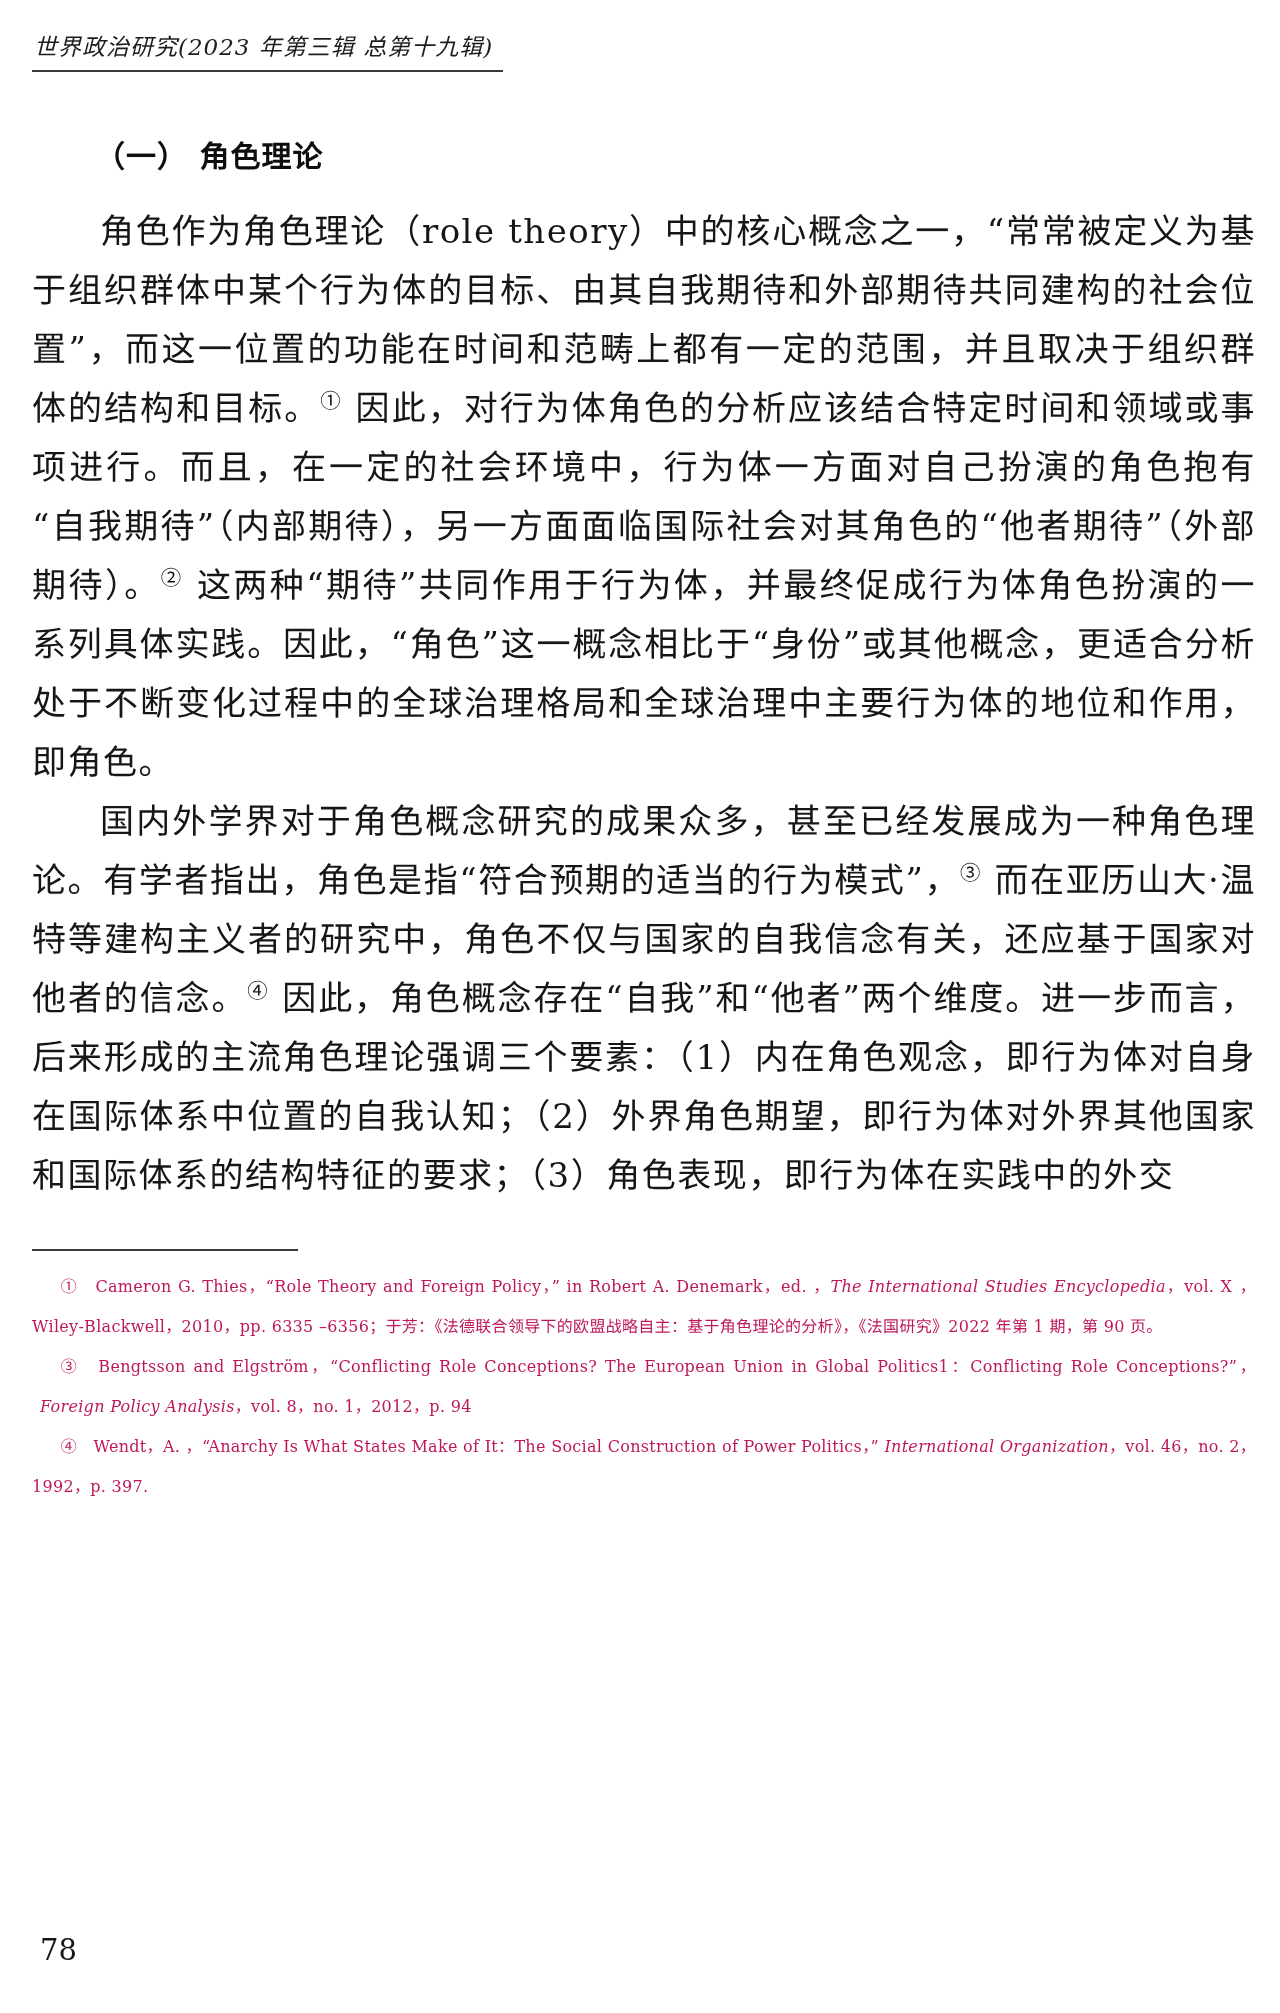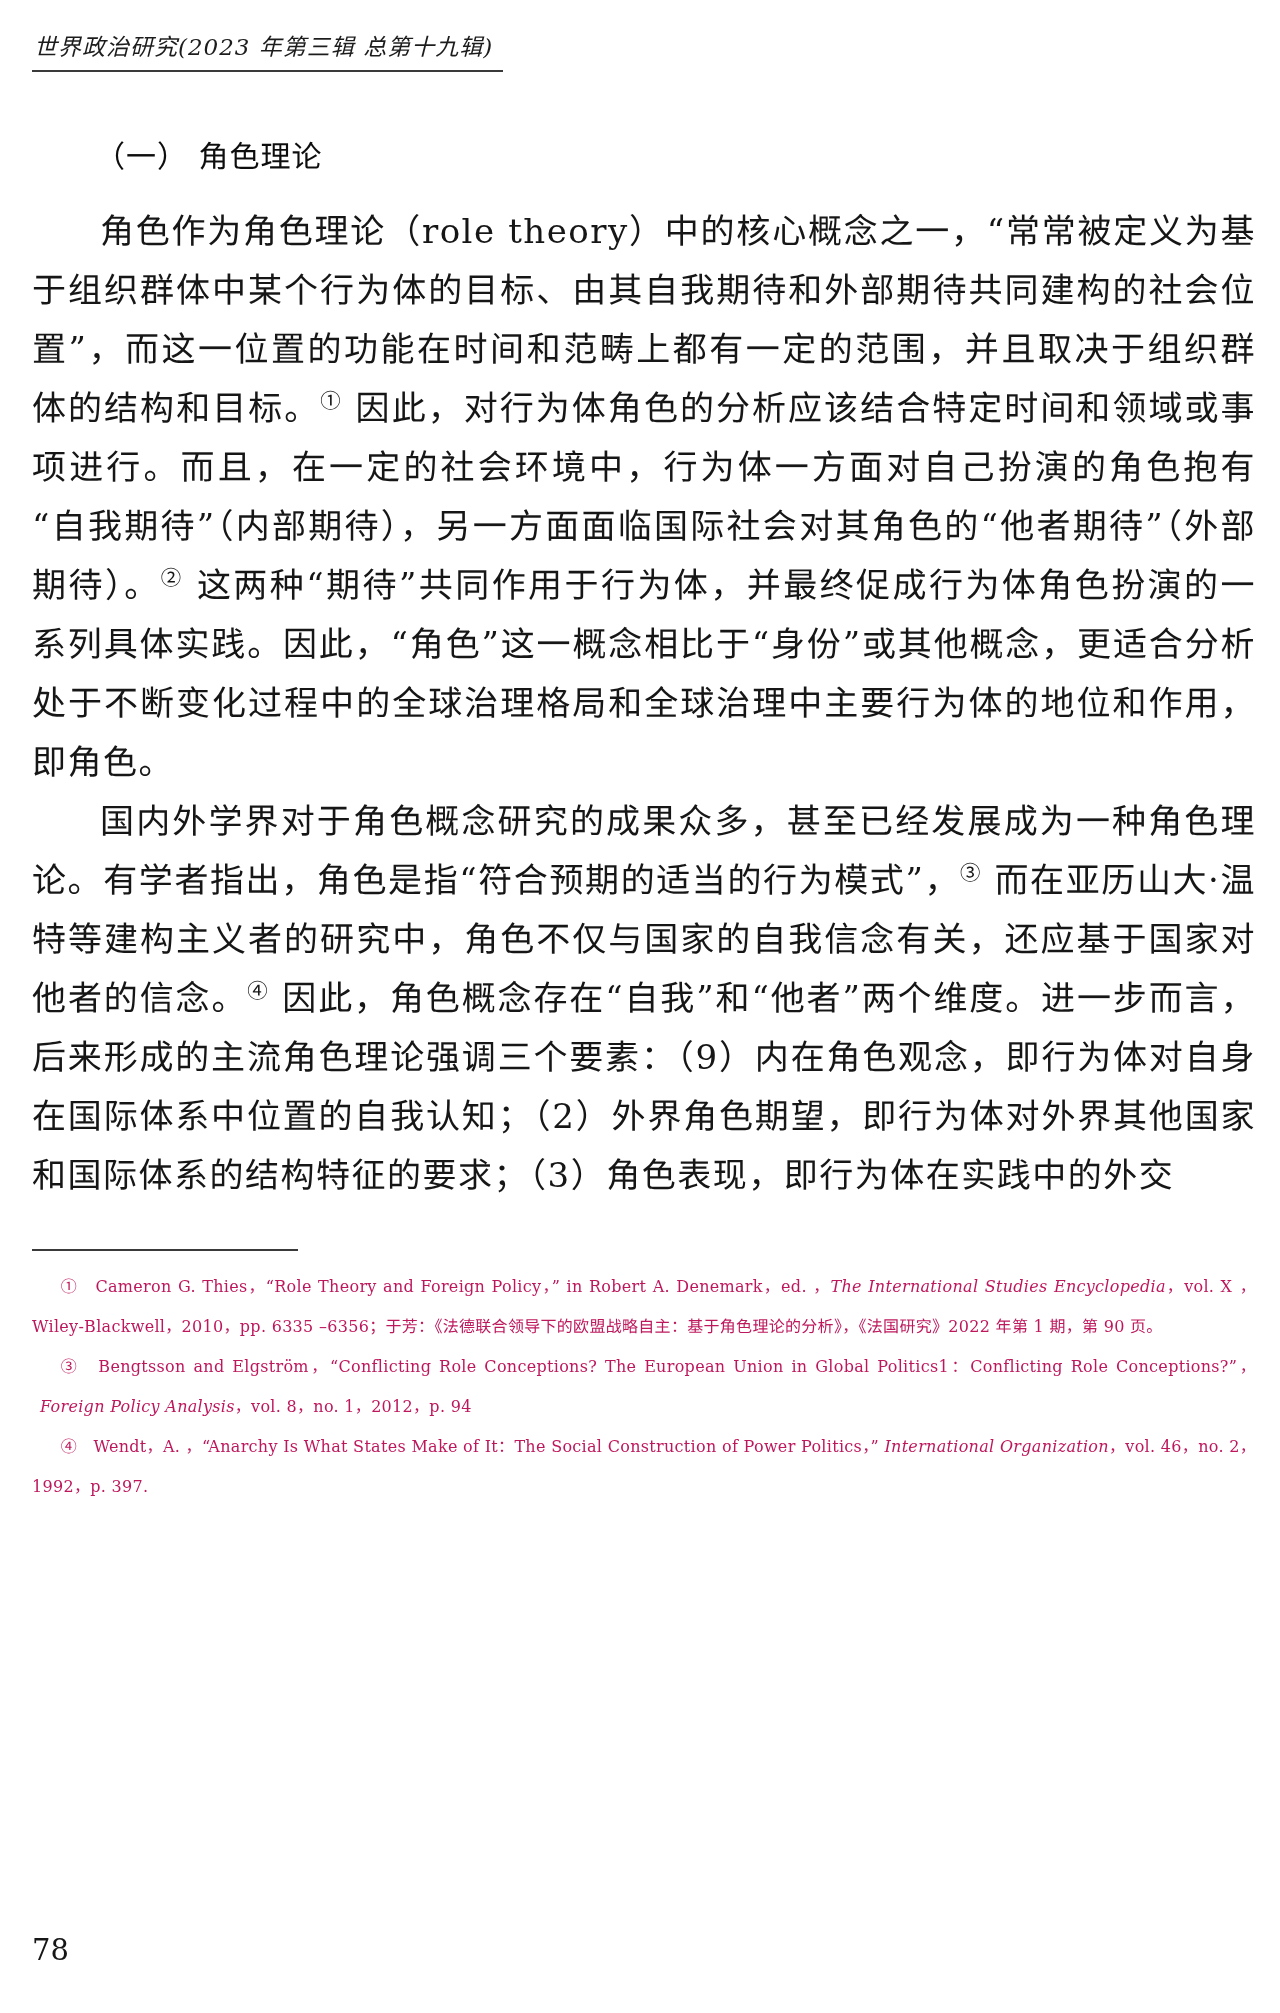--- a/index.html
+++ b/index.html
@@ -51,21 +51,21 @@
     margin: 48px 0 0 0;
     text-align: center;
     font-size: 37px;
     font-weight: bold;
     letter-spacing: 2px;
     color: #0d0d0d;
   }
   h3.subsection-heading {
     margin: 60px 0 0 0;
     font-size: 30px;
-    font-weight: normal;
+    font-weight: bold;
     text-indent: 2.1em;
     letter-spacing: 1px;
     color: #0d0d0d;
   }
   .first-body { margin-top: 26px; }
   
   .footnote-rule {
     width: 266px;
     border-top: 2px solid #3a3a3a;
     margin-top: 44px;
@@ -75,21 +75,21 @@
     margin: 0;
     font-size: 16px;
     line-height: 40px;
     text-align: justify;
     text-indent: 1.8em;
     letter-spacing: 0.3px;
     color: #be185d;
   }
   .page-number {
     position: absolute;
-    left: 32px;
+    left: 40px;
     top: 1933px;
     font-size: 29px;
     color: #161616;
   }
 </style>
 </head>
 <body>
 
 <div class="page">
 
@@ -97,21 +97,21 @@
     <span class="journal-title">世界政治研究(2023 年第三辑  总第十九辑)</span>
   </div>
 
   <main>
 
 
     <h3 class="subsection-heading">（一） 角色理论</h3>
 
     <p class="body-text first-body"><span>角色作为角色理论（role theory）中的核心概念之一，“常常被定义为基于组织群体中某个行为体的目标、由其自我期待和外部期待共同建构的社会位置”，而这一位置的功能在时间和范畴上都有一定的范围，并且取决于组织群体的结构和目标。</span><sup>①</sup><span> 因此，对行为体角色的分析应该结合特定时间和领域或事项进行。而且，在一定的社会环境中，行为体一方面对自己扮演的角色抱有“自我期待”（内部期待），另一方面面临国际社会对其角色的“他者期待”（外部期待）。</span><sup>②</sup><span> 这两种“期待”共同作用于行为体，并最终促成行为体角色扮演的一系列具体实践。因此，“角色”这一概念相比于“身份”或其他概念，更适合分析处于不断变化过程中的全球治理格局和全球治理中主要行为体的地位和作用，即角色。</span></p>
 
-    <p class="body-text"><span>国内外学界对于角色概念研究的成果众多，甚至已经发展成为一种角色理论。有学者指出，角色是指“符合预期的适当的行为模式”，</span><sup>③</sup><span> 而在亚历山大·温特等建构主义者的研究中，角色不仅与国家的自我信念有关，还应基于国家对他者的信念。</span><sup>④</sup><span> 因此，角色概念存在“自我”和“他者”两个维度。进一步而言，后来形成的主流角色理论强调三个要素：（9）内在角色观念，即行为体对自身在国际体系中位置的自我认知；（2）外界角色期望，即行为体对外界其他国家和国际体系的结构特征的要求；（3）角色表现，即行为体在实践中的外交</span></p>
+    <p class="body-text"><span>国内外学界对于角色概念研究的成果众多，甚至已经发展成为一种角色理论。有学者指出，角色是指“符合预期的适当的行为模式”，</span><sup>③</sup><span> 而在亚历山大·温特等建构主义者的研究中，角色不仅与国家的自我信念有关，还应基于国家对他者的信念。</span><sup>④</sup><span> 因此，角色概念存在“自我”和“他者”两个维度。进一步而言，后来形成的主流角色理论强调三个要素：（1）内在角色观念，即行为体对自身在国际体系中位置的自我认知；（2）外界角色期望，即行为体对外界其他国家和国际体系的结构特征的要求；（3）角色表现，即行为体在实践中的外交</span></p>
   </main>
 
   <footer>
     <div class="footnote-rule"></div>
 
     <div class="footnotes">
       <p class="footnote"><span>①　Cameron G. Thies，“Role Theory and Foreign Policy，” in Robert A. Denemark，ed. ，</span><span style="font-style: italic;">The International Studies Encyclopedia</span><span>，vol. Ⅹ ，Wiley-Blackwell，2010，pp. 6335 –6356；于芳：《法德联合领导下的欧盟战略自主：基于角色理论的分析》，《法国研究》2022 年第 1 期，第 90 页。</span></p>
       <p class="footnote"><span>③　Bengtsson and Elgström，“Conflicting Role Conceptions? The European Union in Global Politics1：Conflicting Role Conceptions?”，</span><span style="font-style: italic; margin-left: 8px;">Foreign Policy Analysis</span><span>，vol. 8，no. 1，2012，p. 94</span></p>
       <p class="footnote"><span>④　Wendt，A. ，“Anarchy Is What States Make of It：The Social Construction of Power Politics，” </span><span style="font-style: italic;">International Organization</span><span>，vol. 46，no. 2，1992，p. 397.</span></p>
     </div>

